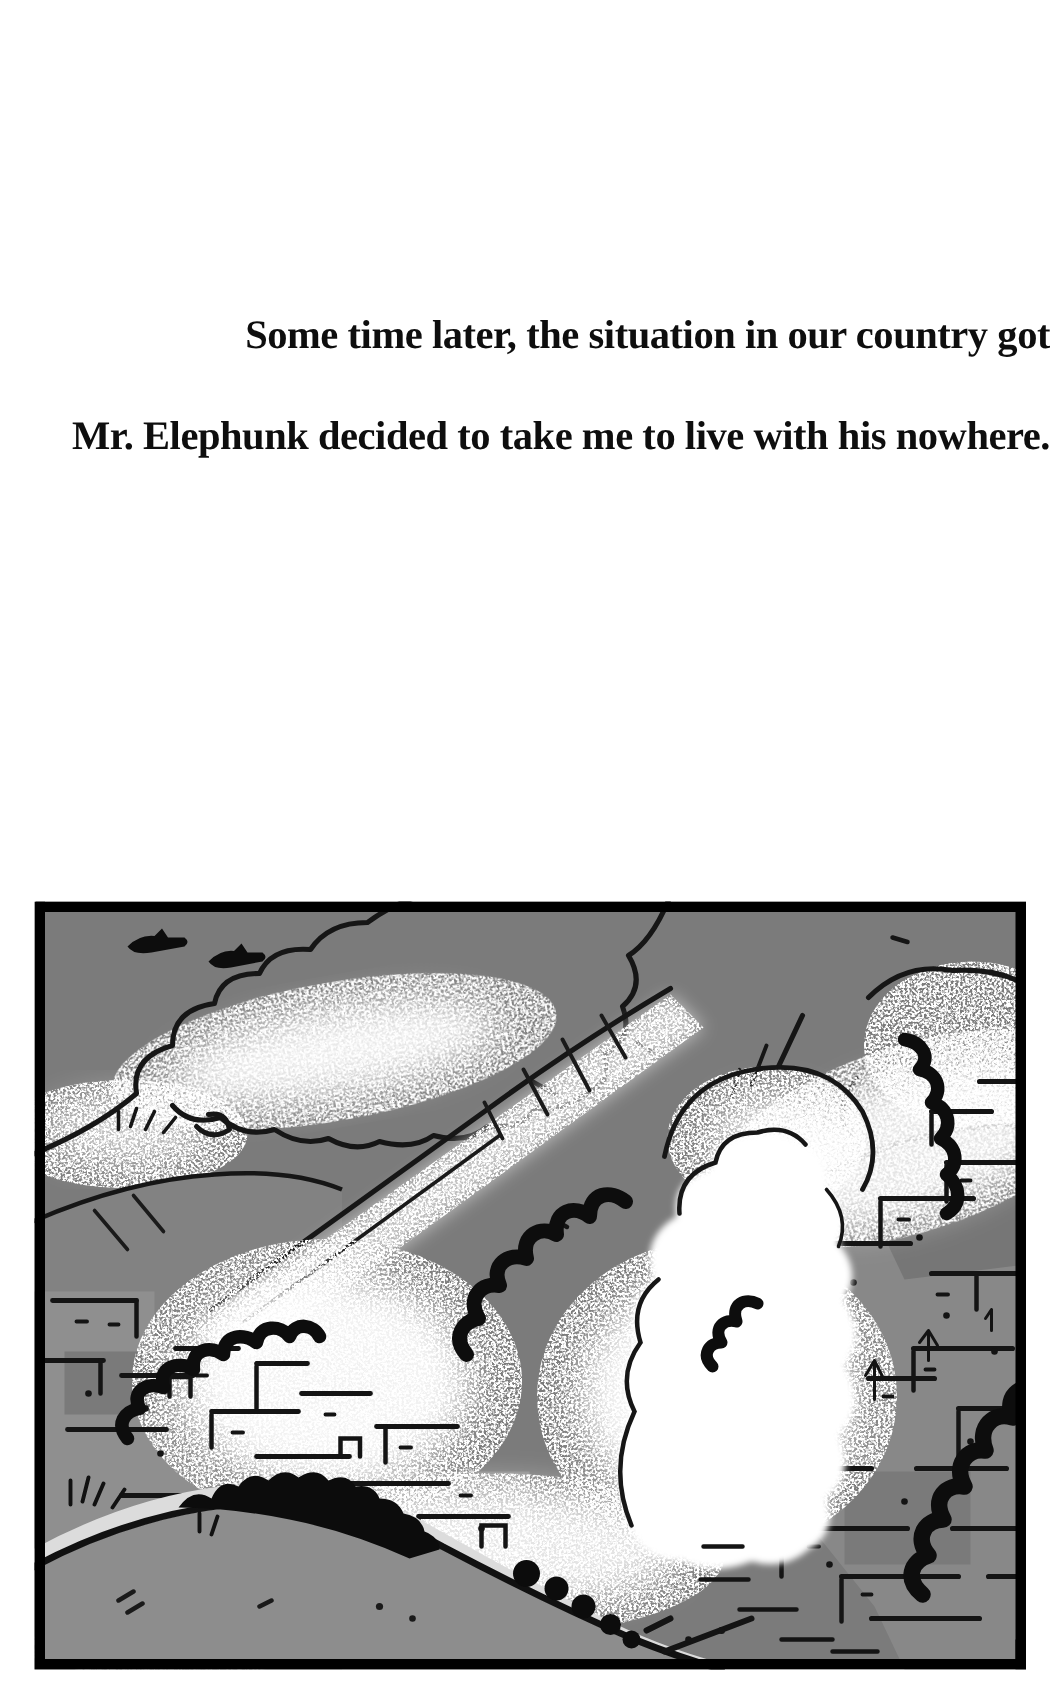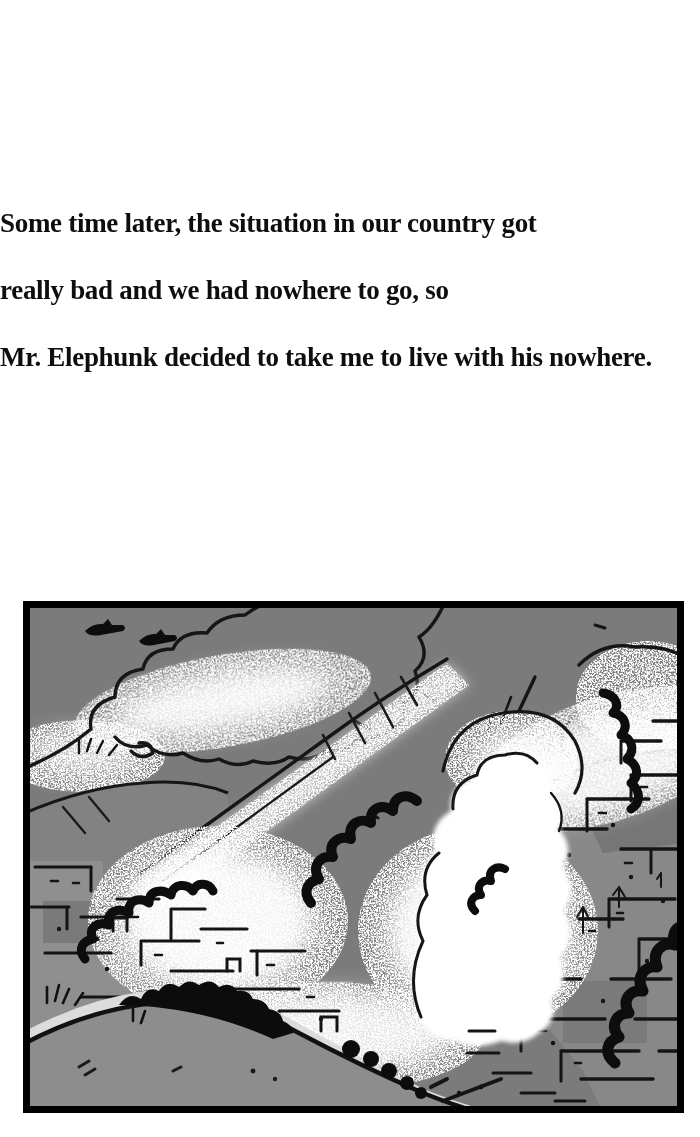--- a/index.html
+++ b/index.html
@@ -1,31 +1,30 @@
 <!DOCTYPE html>
 <html><head>
 <meta charset="utf-8">
 <style>
   html,body{margin:0;padding:0;background:#ffffff;}
   .page{position:relative;width:700px;height:1137px;background:#ffffff;overflow:hidden;
         font-family:"Liberation Serif","DejaVu Serif",serif;}
-  .caption{position:absolute;left:0;top:190px;width:700px;text-align:left;
+  .caption{position:absolute;left:0;top:190px;width:700px;text-align:right;
            color:#0e0e0e;font-weight:bold;font-size:27px;letter-spacing:-0.3px;}
   .caption .cap-line{height:67px;line-height:67px;white-space:nowrap;}
   .panel{position:absolute;left:23px;top:601px;width:661px;height:512px;}
   .panel svg{display:block;}
 </style>
 </head>
 <body>
 
 <div class="page">
 
   <div class="caption">
     <div class="cap-line">Some time later, the situation in our country got</div>
-    <div class="cap-line">really bad and we had nowhere to go, so</div>
     <div class="cap-line">Mr. Elephunk decided to take me to live with his nowhere.</div>
   </div>
 
   <div class="panel" role="img" aria-label="Hand-drawn black-and-white comic panel: a hillside town in ruins under a gray sky, two warplanes overhead, columns of dark smoke and a tall white smoke plume rising from burning terraced buildings, a bare gray hill with scribbled bushes in the foreground.">
     <svg width="661" height="512" viewBox="0 0 661 512" xmlns="http://www.w3.org/2000/svg">
       <defs>
         <filter id="stip" x="-15%" y="-15%" width="130%" height="130%">
           <feTurbulence type="fractalNoise" baseFrequency="0.62" numOctaves="2" seed="11" result="n"></feTurbulence>
           <feColorMatrix in="n" type="matrix" values="0 0 0 0 1  0 0 0 0 1  0 0 0 0 1  3 3 3 0 -3.9"></feColorMatrix>
           <feComposite in2="SourceAlpha" operator="in"></feComposite>

